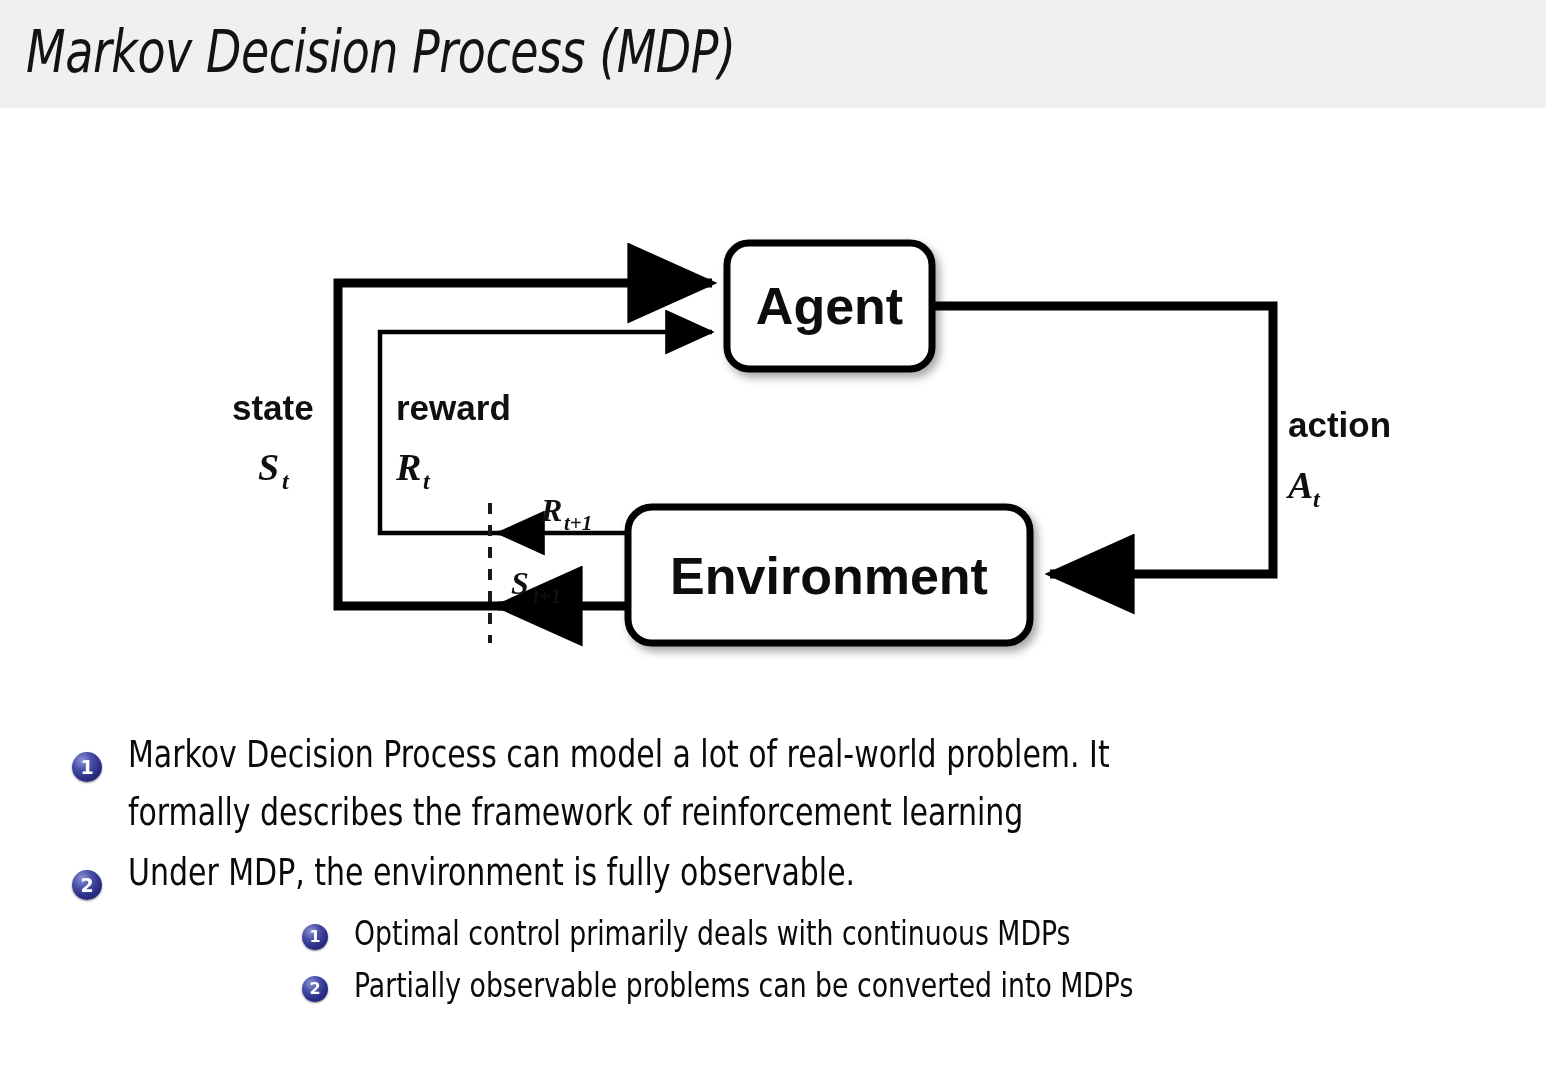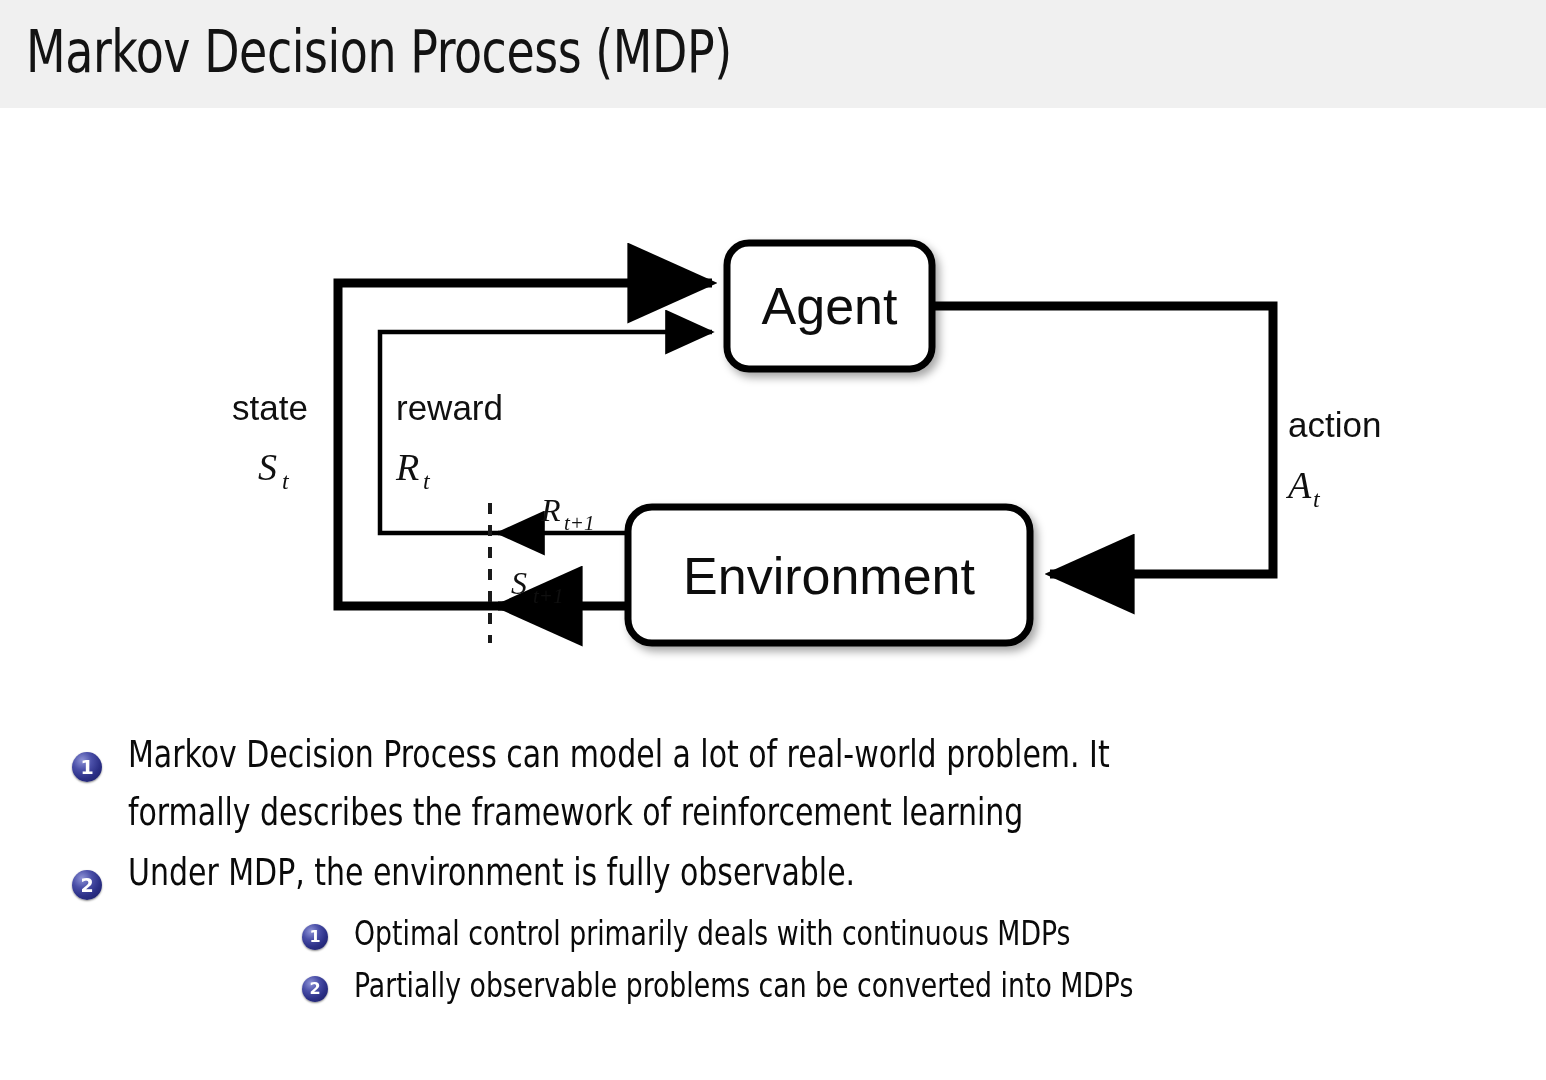--- a/index.html
+++ b/index.html
@@ -16,20 +16,21 @@
   }
 
   
   .titlebar {
     position: absolute;
     left: 0; top: 0;
     width: 1546px;
     height: 108px;
     background: #f0f0f0;
     box-sizing: border-box;
+    font-style: italic;
   }
   .titlebar .title {
     position: absolute;
     left: 26px;
     top: 16px;
     font-size: 58px;
     line-height: 72px;
     color: #131313;
     font-family: "DejaVu Sans", sans-serif;
     font-stretch: condensed;
@@ -39,20 +40,21 @@
     transform-origin: left top;
   }
 
   
   .diagram {
     position: absolute;
     left: 0;
     top: 108px;
     width: 1546px;
     height: 610px;
+    font-weight: bold;
   }
   .diagram svg { display: block; }
 
   .dg-label {
     font-family: "Liberation Sans", sans-serif;
     font-size: 35px;
     fill: #101010;
   }
   .dg-math {
     font-family: "Liberation Serif", serif;

